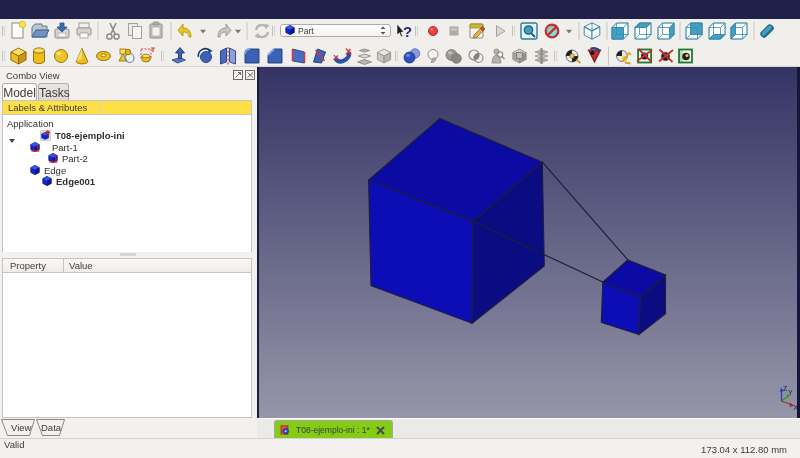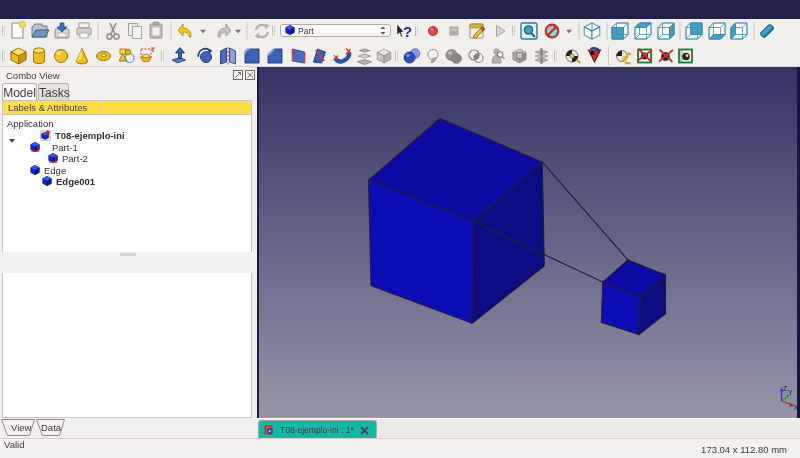--- a/index.html
+++ b/index.html
@@ -24,21 +24,21 @@
 .lahdr { position:absolute; left:2px; top:33px; width:250px; height:15px; background:#fde047; border:1px solid #c8c4be; font-size:9.5px; color:#3c3c3c; }
 .treebox { position:absolute; left:2px; top:48px; width:250px; height:137px; background:#ffffff; border-left:1px solid #c8c4be; border-right:1px solid #c8c4be; }
 .trow { position:absolute; font-size:9.5px; color:#2f2f2f; white-space:nowrap; }
 .prophdr { position:absolute; left:2px; top:191px; width:250px; height:15px; background:linear-gradient(#f9f8f7,#eeedeb); border:1px solid #c8c4be; font-size:9.5px; color:#3c3c3c; }
 .propbody { position:absolute; left:2px; top:206px; width:250px; height:145px; background:#fff; border:1px solid #c8c4be; border-top:none; }
 
 .statusbar { left:0; top:438px; width:800px; height:20px; background:#f2f1ef; border-top:1px solid #d5d2cd; font-size:9.5px; color:#3c3c3c; }
 
 .viewport { left:259px; top:67px; width:538px; height:351px; }
 .doctabbar { left:257px; top:418px; width:543px; height:20px; background:#eceae7; border-top:1px solid #fdfdfd; }
-.doctab { position:absolute; left:1px; top:1px; width:119px; height:19px; background:#14b8a6;
+.doctab { position:absolute; left:17px; top:1px; width:119px; height:19px; background:#84cc16;
   border:1px solid #aaa7a1; border-bottom:none; border-radius:3px 3px 0 0; font-size:9px; color:#3c3c3c; }
 </style></head>
 <body>
 <div class="page">
 
 
   <div class="abs toolbars">
     <svg width="800" height="26" style="position:absolute;left:0;top:0" viewBox="0 -12 800 26">
         <line x1="2.5" y1="-5" x2="2.5" y2="5" stroke="#c3c0ba" stroke-width="1"></line>
         <line x1="4.5" y1="-5" x2="4.5" y2="5" stroke="#d8d5d0" stroke-width="1"></line>
@@ -468,20 +468,25 @@
             <polygon points="7,0.5 13,3.5 7,6.5 1,3.5" fill="#3a52e8"></polygon>
             <polygon points="7,6.5 13,3.5 13,10.5 7,13.5" fill="#0c1690"></polygon>
           </svg><span style="margin-left:4px;">Edge</span></div>
       <div class="trow" style="left:27px;top:61px;padding-left:12px;"><svg width="10" height="10" viewBox="0 0 14 14" style="vertical-align:-1px">
             <polygon points="7,0.5 13,3.5 13,10.5 7,13.5 1,10.5 1,3.5" fill="#1226c8" stroke="#0a1470" stroke-width="0.8"></polygon>
             <polygon points="7,0.5 13,3.5 7,6.5 1,3.5" fill="#3a52e8"></polygon>
             <polygon points="7,6.5 13,3.5 13,10.5 7,13.5" fill="#0c1690"></polygon>
           </svg><b style="margin-left:4px;">Edge001</b></div>
     </div>
     <div style="position:absolute;left:120px;top:186px;width:16px;height:3px;background:#d8d5d0;border-radius:1px;"></div>
+    <div class="prophdr">
+      <span style="position:absolute;left:7px;top:1px;">Property</span>
+      <div style="position:absolute;left:60px;top:0;width:1px;height:14px;background:#c8c4be;"></div>
+      <span style="position:absolute;left:66px;top:1px;">Value</span>
+    </div>
     <div class="propbody"></div>
     <svg width="80" height="19" style="position:absolute;left:0;top:352px">
       <path d="M1.5 0.5 L34.5 0.5 L29.5 16.5 L7.5 16.5 Z" fill="#f2f1ef" stroke="#8e8a84" stroke-width="1"></path>
       <path d="M36.5 0.5 L64.5 0.5 L59.5 16.5 L42.5 16.5 Z" fill="#f2f1ef" stroke="#8e8a84" stroke-width="1"></path>
       <text x="11" y="11.5" font-size="9.5" fill="#3c3c3c" font-family="Liberation Sans">View</text>
       <text x="41" y="11.5" font-size="9.5" fill="#3c3c3c" font-family="Liberation Sans">Data</text>
     </svg>
   </div>
 
   <svg class="abs viewport" width="538" height="351" viewBox="0 0 538 351">

